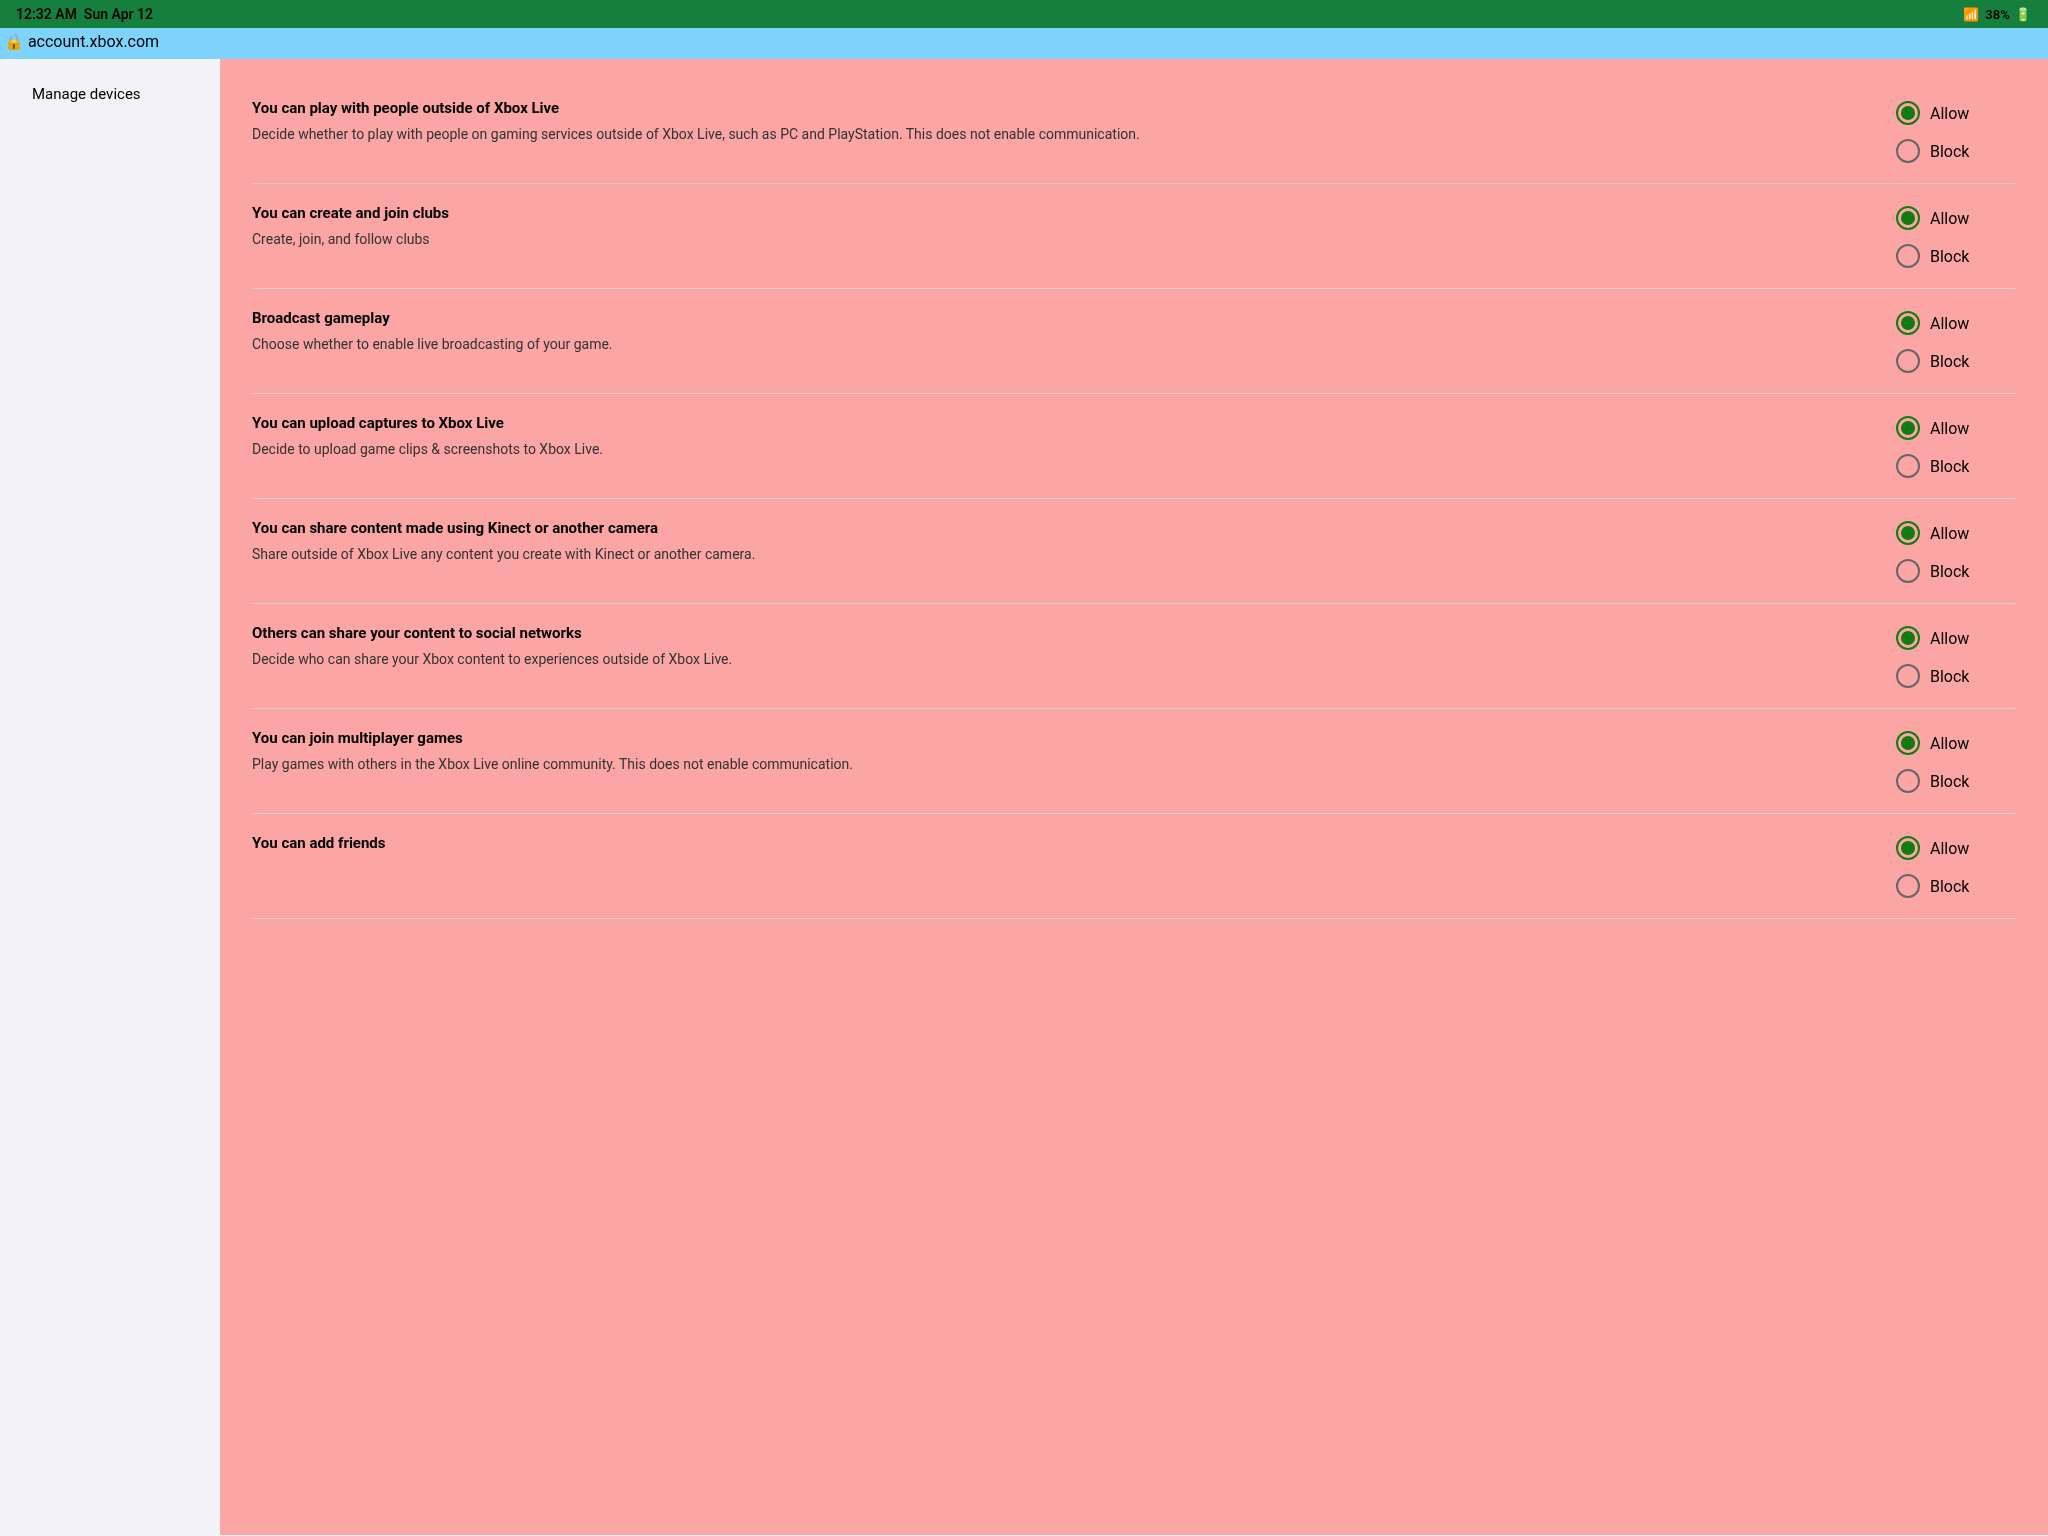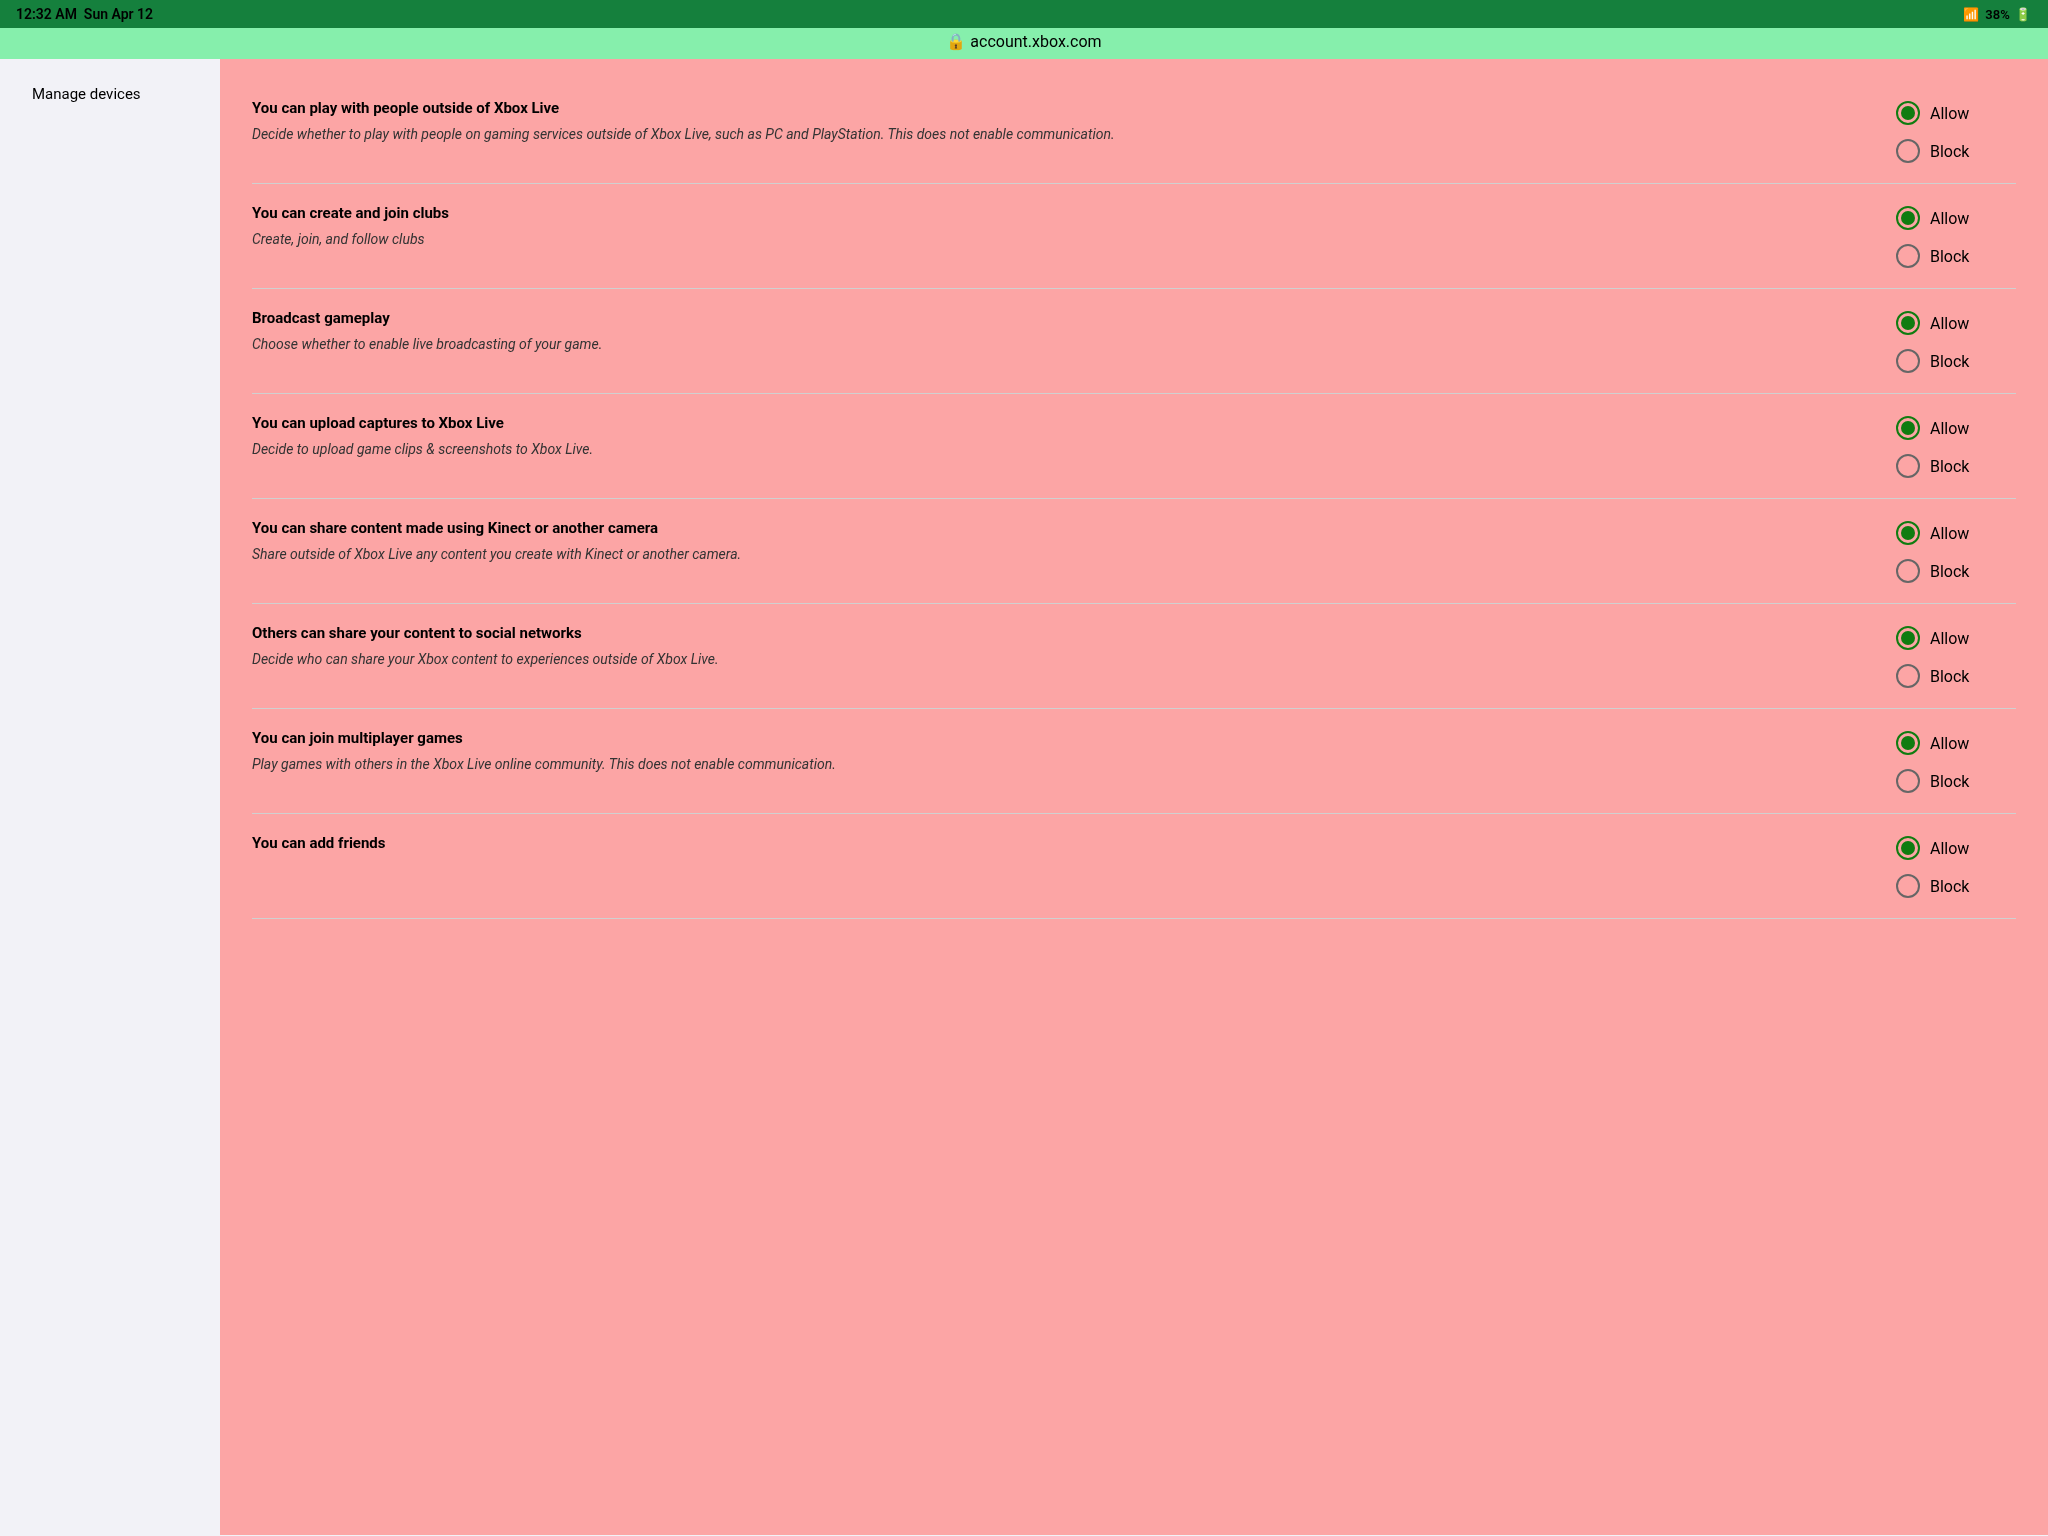--- a/index.html
+++ b/index.html
@@ -33,23 +33,22 @@
 
     .status-bar-right {
       display: flex;
       align-items: center;
       gap: 6px;
       font-size: 13px;
       font-weight: 600;
     }
 
     .url-bar {
-      text-align: center;
       padding: 4px 4px 8px;
-      background-color: #86efac;
+      background-color: #7dd3fc;
     }
 
     .page-layout {
       display: flex;
       background-color: #fff;
       min-height: calc(100vh - 60px);
     }
 
     .sidebar {
       width: 220px;
@@ -88,21 +87,20 @@
       font-weight: 700;
       font-size: 15px;
       margin-bottom: 6px;
       line-height: 1.3;
     }
 
     .permission-desc {
       font-size: 14px;
       color: #333;
       line-height: 1.4;
-      font-style: italic;
     }
 
     .permission-controls {
       display: flex;
       flex-direction: column;
       gap: 14px;
       min-width: 120px;
       padding-top: 2px;
     }
 

